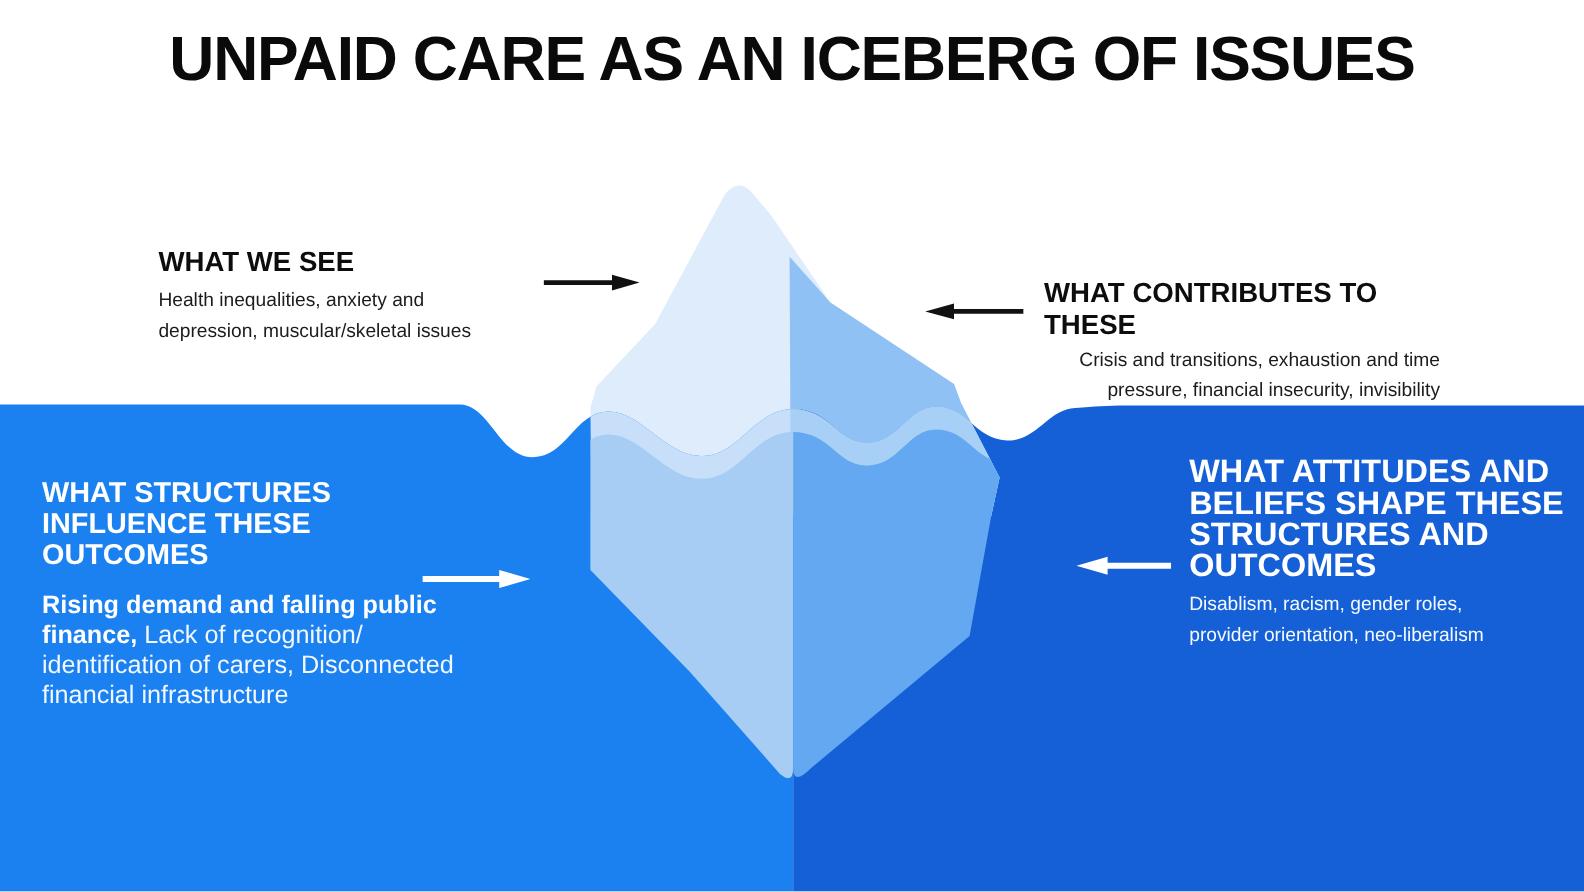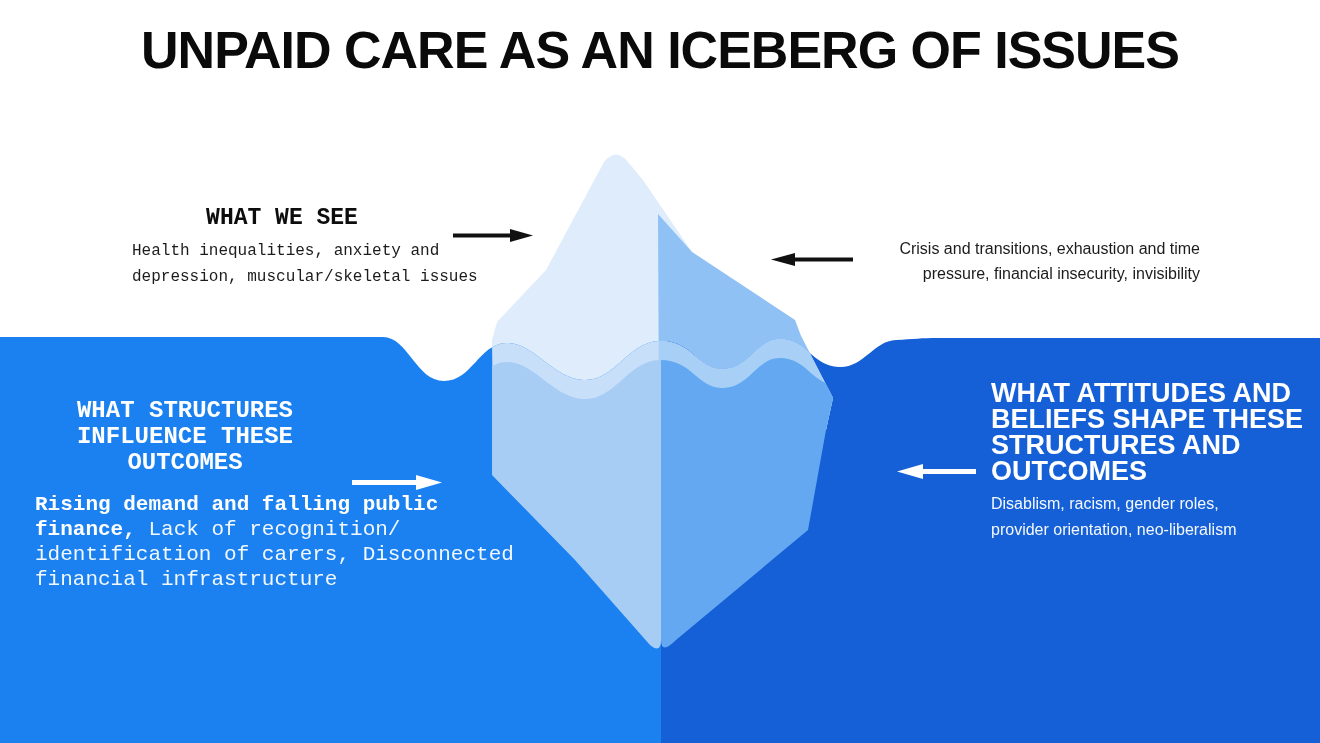--- a/index.html
+++ b/index.html
@@ -12,21 +12,21 @@
   .abs{position:absolute;}
   .title{
     left:0;right:0;top:20px;text-align:center;
     font-size:52px;font-weight:800;letter-spacing:-1px;color:#0a0a0a;
     white-space:nowrap;
   }
   .block{line-height:1.2;}
   .block .heading{font-weight:700;}
   .block .heading div{white-space:nowrap;}
   .block .body div{white-space:nowrap;}
-  .align-right{text-align:center;font-family:Liberation Mono, monospace;}
+  .align-right{text-align:left;}
   .align-left{text-align:left;}
 
   .see-block{left:132px;top:203px;width:300px;color:#151515;}
   .see-block .heading{font-size:23px;line-height:30px;color:#0d0d0d;}
   .see-block .body{margin-top:5px;font-size:16px;line-height:26px;color:#1c1c1c;}
 
   .contrib-block{left:870px;top:231px;width:330px;color:#151515;}
   .contrib-block .heading{font-size:23px;line-height:26px;color:#0d0d0d;}
   .contrib-block .body{margin-top:5px;font-size:16px;line-height:25px;color:#1c1c1c;text-align:right;}
 
@@ -90,20 +90,24 @@
     <div class="body">
       <div>Health inequalities, anxiety and</div>
       <div>depression, muscular/skeletal issues</div>
     </div>
   </div>
   <svg class="abs arrow see-arrow" width="80" height="17" viewBox="0 0 80 17">
     <path d="M0,6.5 H57 V2 L80,8.5 L57,15 V10.5 H0 Z" fill="#111111"></path>
   </svg>
 
   <div class="abs block align-left contrib-block">
+    <div class="heading">
+      <div>WHAT CONTRIBUTES TO</div>
+      <div>THESE</div>
+    </div>
     <div class="body">
       <div>Crisis and transitions, exhaustion and time</div>
       <div>pressure, financial insecurity, invisibility</div>
     </div>
   </div>
   <svg class="abs arrow contrib-arrow" width="82" height="17" viewBox="0 0 82 17">
     <path d="M82,6.5 H24 V2 L0,8.5 L24,15 V10.5 H82 Z" fill="#111111"></path>
   </svg>
 
   <div class="abs block align-right struct-block">

